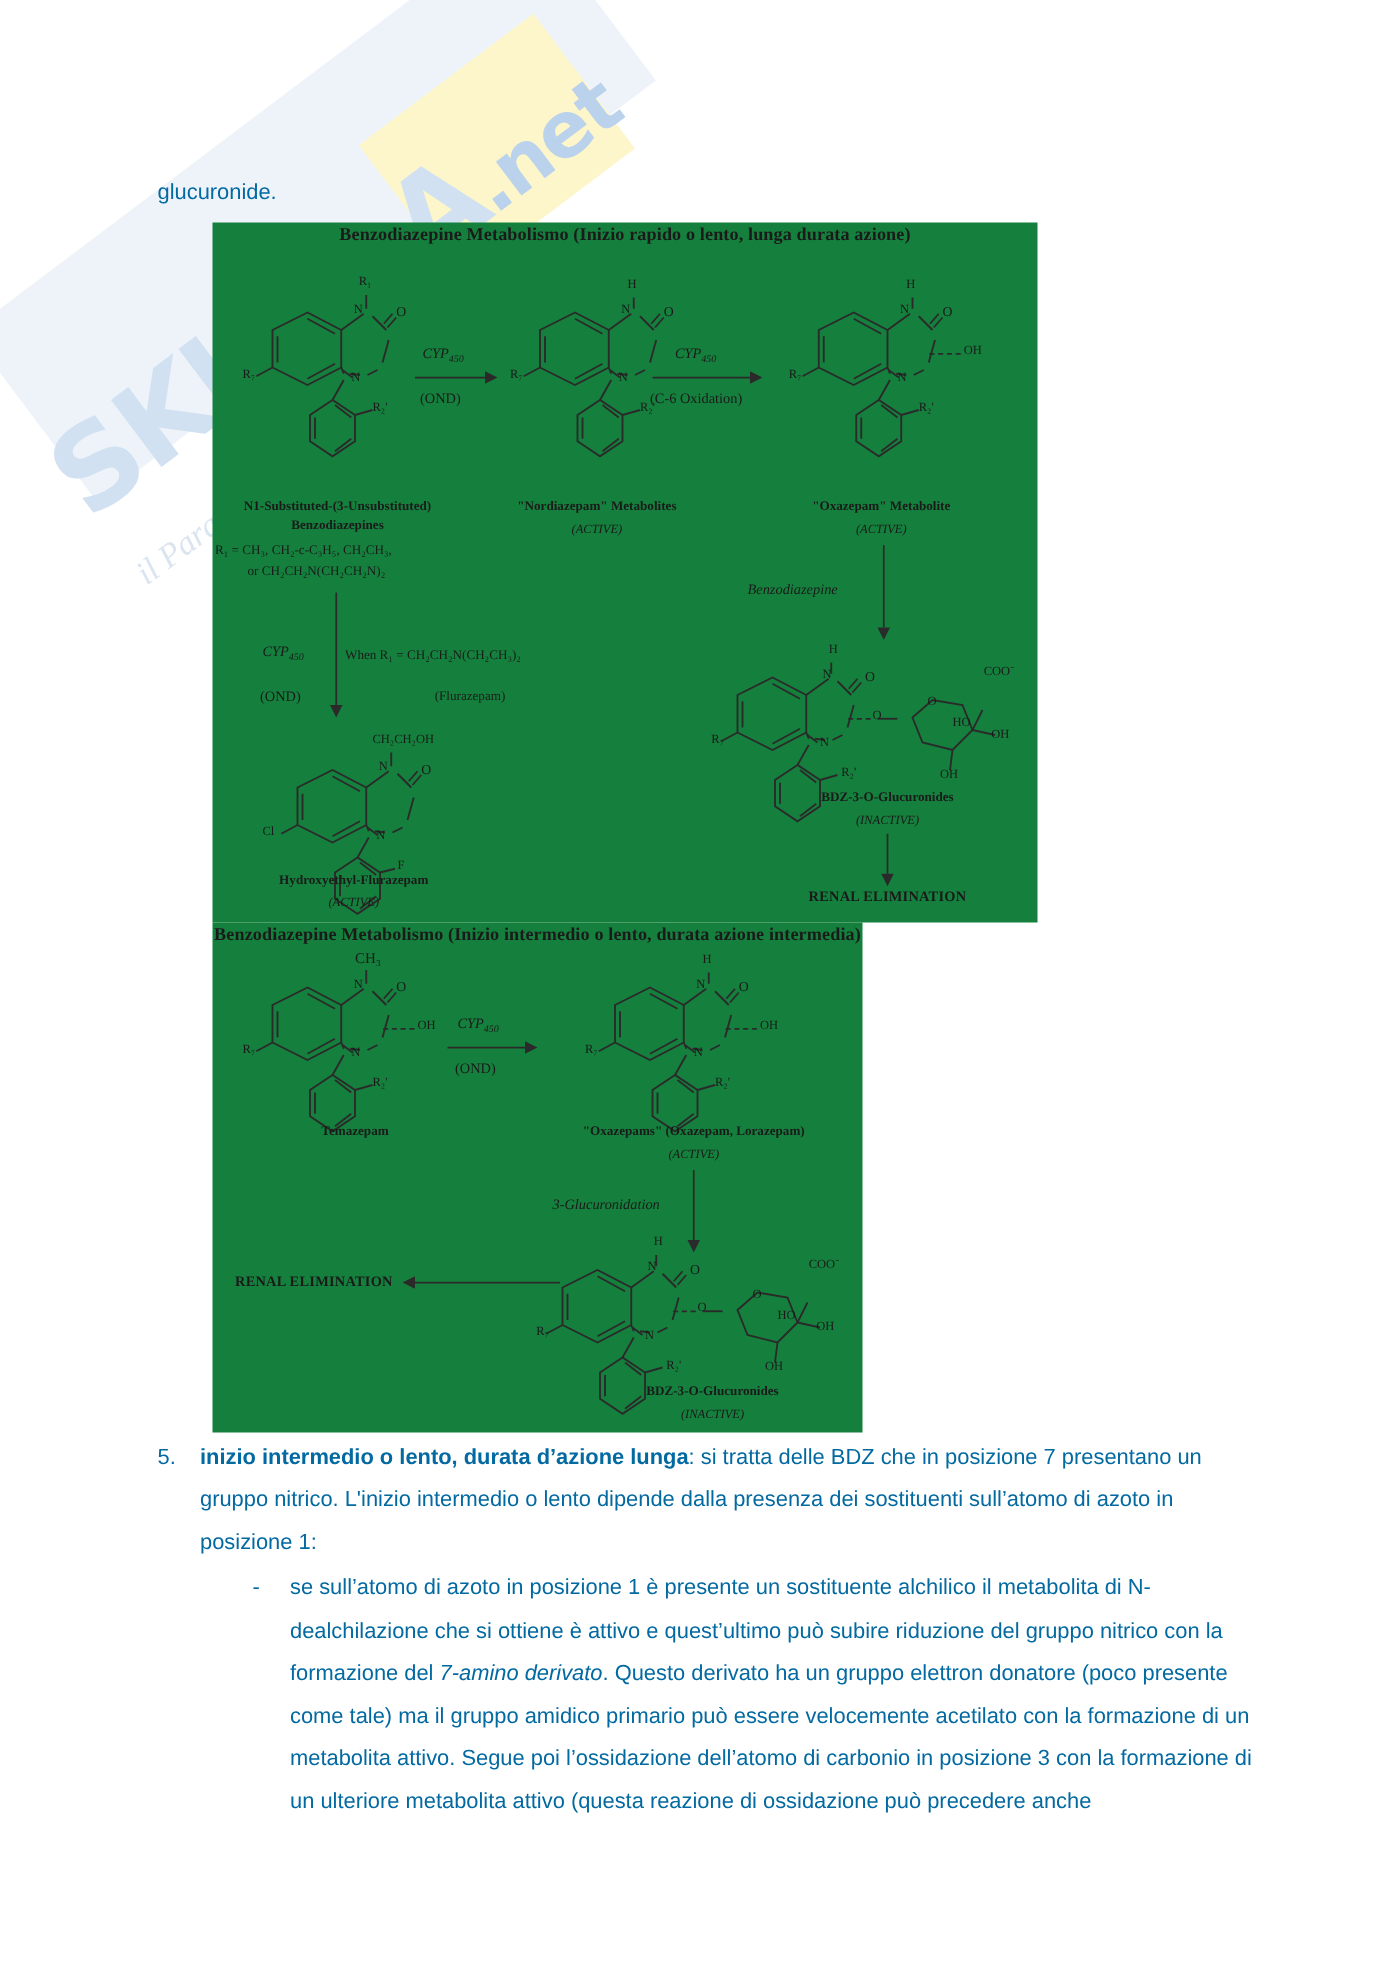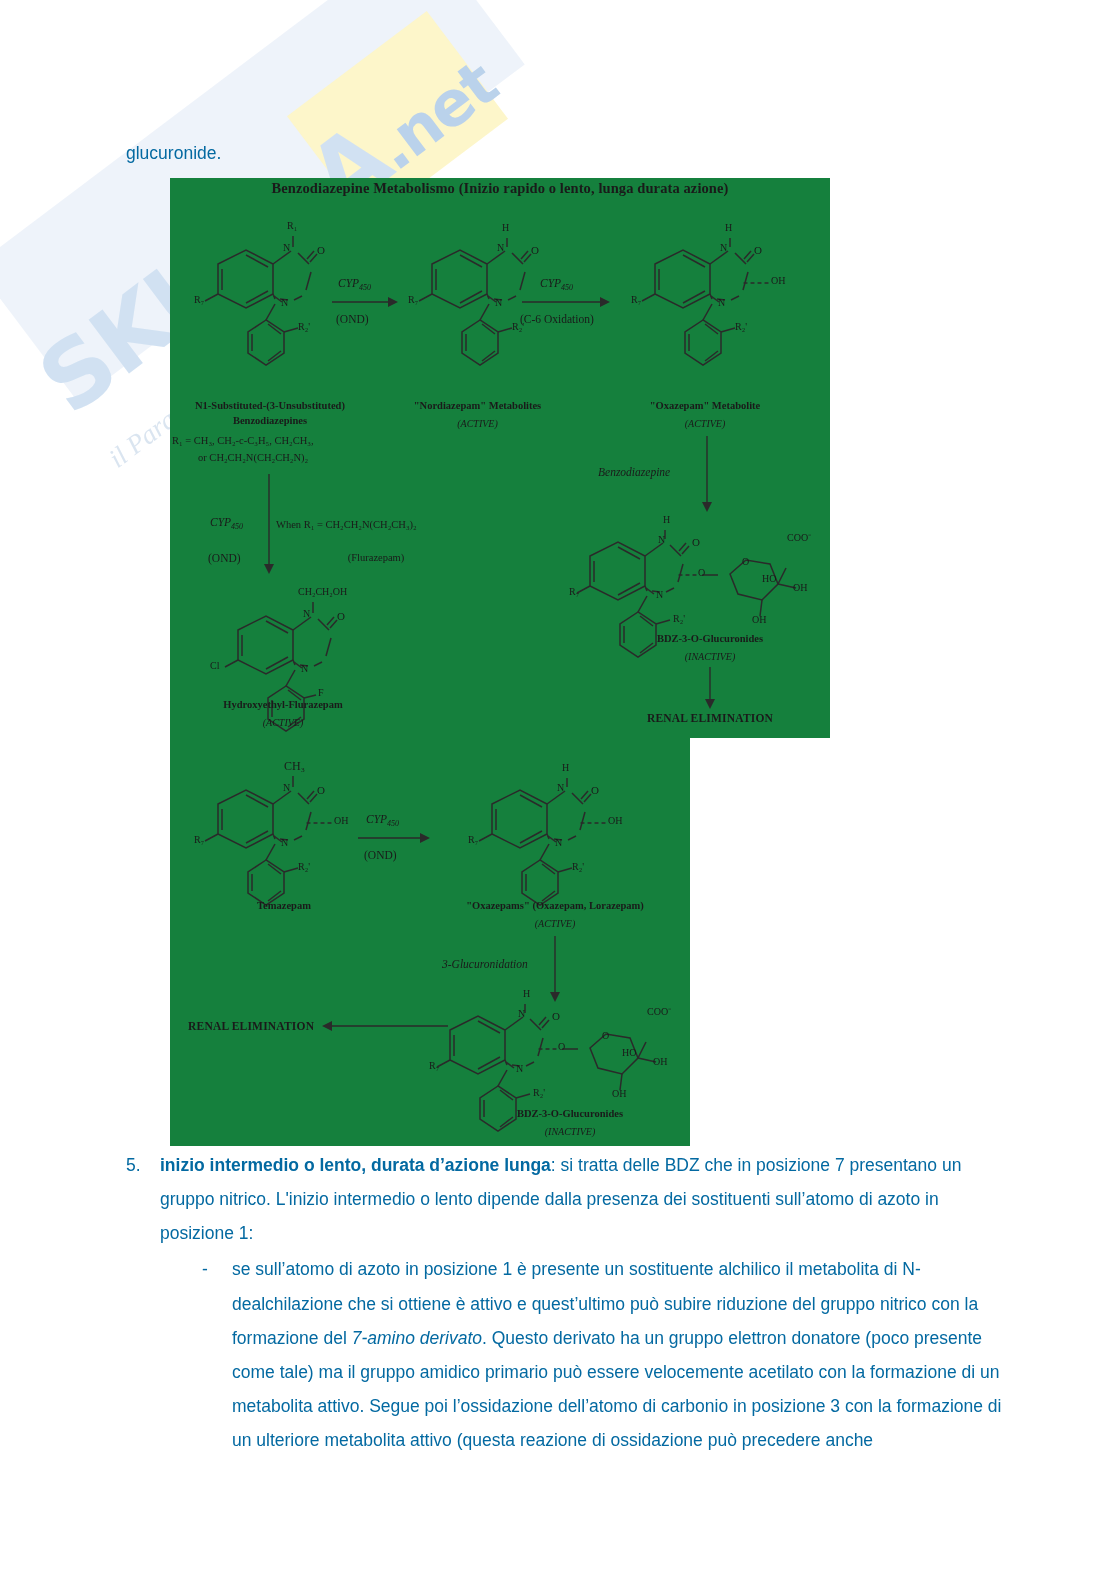--- a/index.html
+++ b/index.html
@@ -321,20 +321,21 @@
         <line x1="7" y1="0" x2="7" y2="32" stroke="#2a2a2a" stroke-width="1.4"></line>
         <polygon points="2,32 12,32 7,42" fill="#2a2a2a"></polygon>
       </svg>
       <div class="t elim" style="left:430px;top:534px;width:220px;text-align:center;">RENAL ELIMINATION</div>
     </div>
   </div>
 
   <div class="figwrap" style="left:170px;top:738px;width:520px;height:408px;">
     <div class="dg" style="width:520px;height:408px;">
 
+      <div class="t hd" style="left:-130px;top:2px;width:780px;text-align:center;">Benzodiazepine Metabolismo (Inizio intermedio o lento, durata azione intermedia)</div>
 
       <svg style="position:absolute;left:8px;top:22px;" width="180" height="155" viewBox="0 0 180 155">
         <g fill="none" stroke="#2a2a2a" stroke-width="1.5">
           <polygon points="40,44 68,30 95,44 95,74 68,88 40,74"></polygon>
           <line x1="44" y1="49" x2="44" y2="70"></line>
           <line x1="68" y1="35" x2="90" y2="47"></line>
           <line x1="90" y1="71" x2="68" y2="83"></line>
           <line x1="95" y1="44" x2="113" y2="31"></line>
           <line x1="120" y1="33" x2="131" y2="44"></line>
           <line x1="133" y1="52" x2="128" y2="70"></line>

